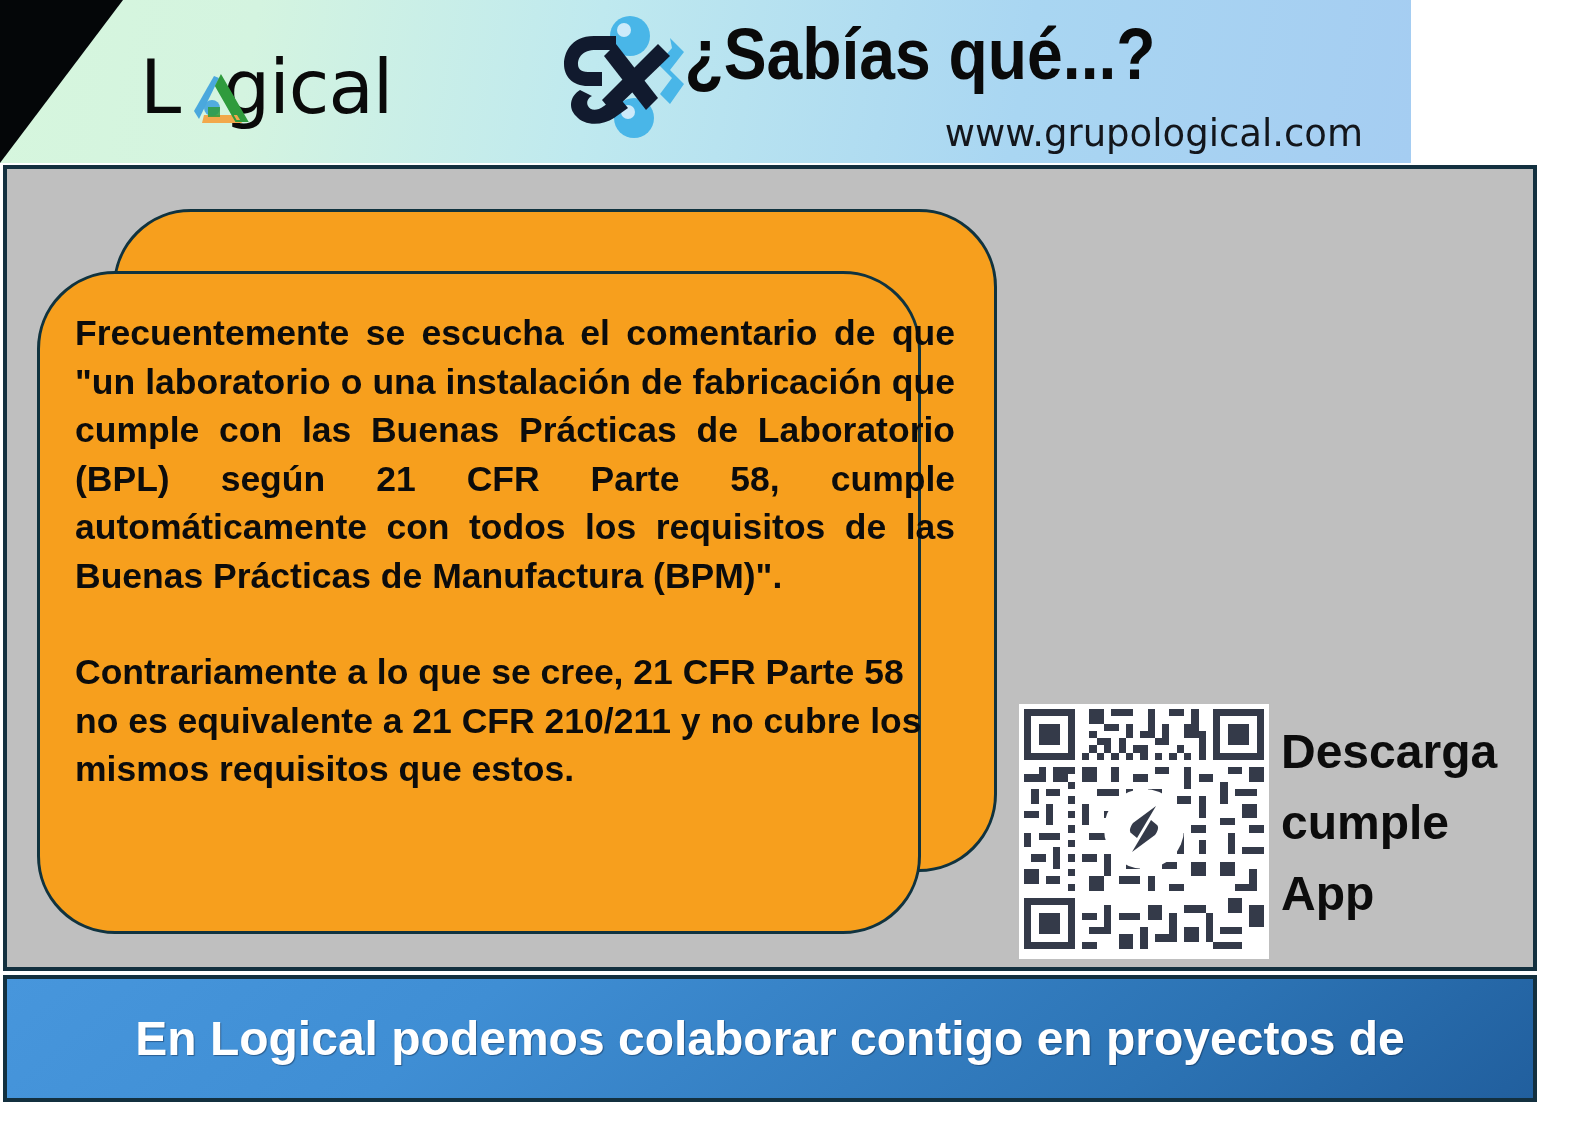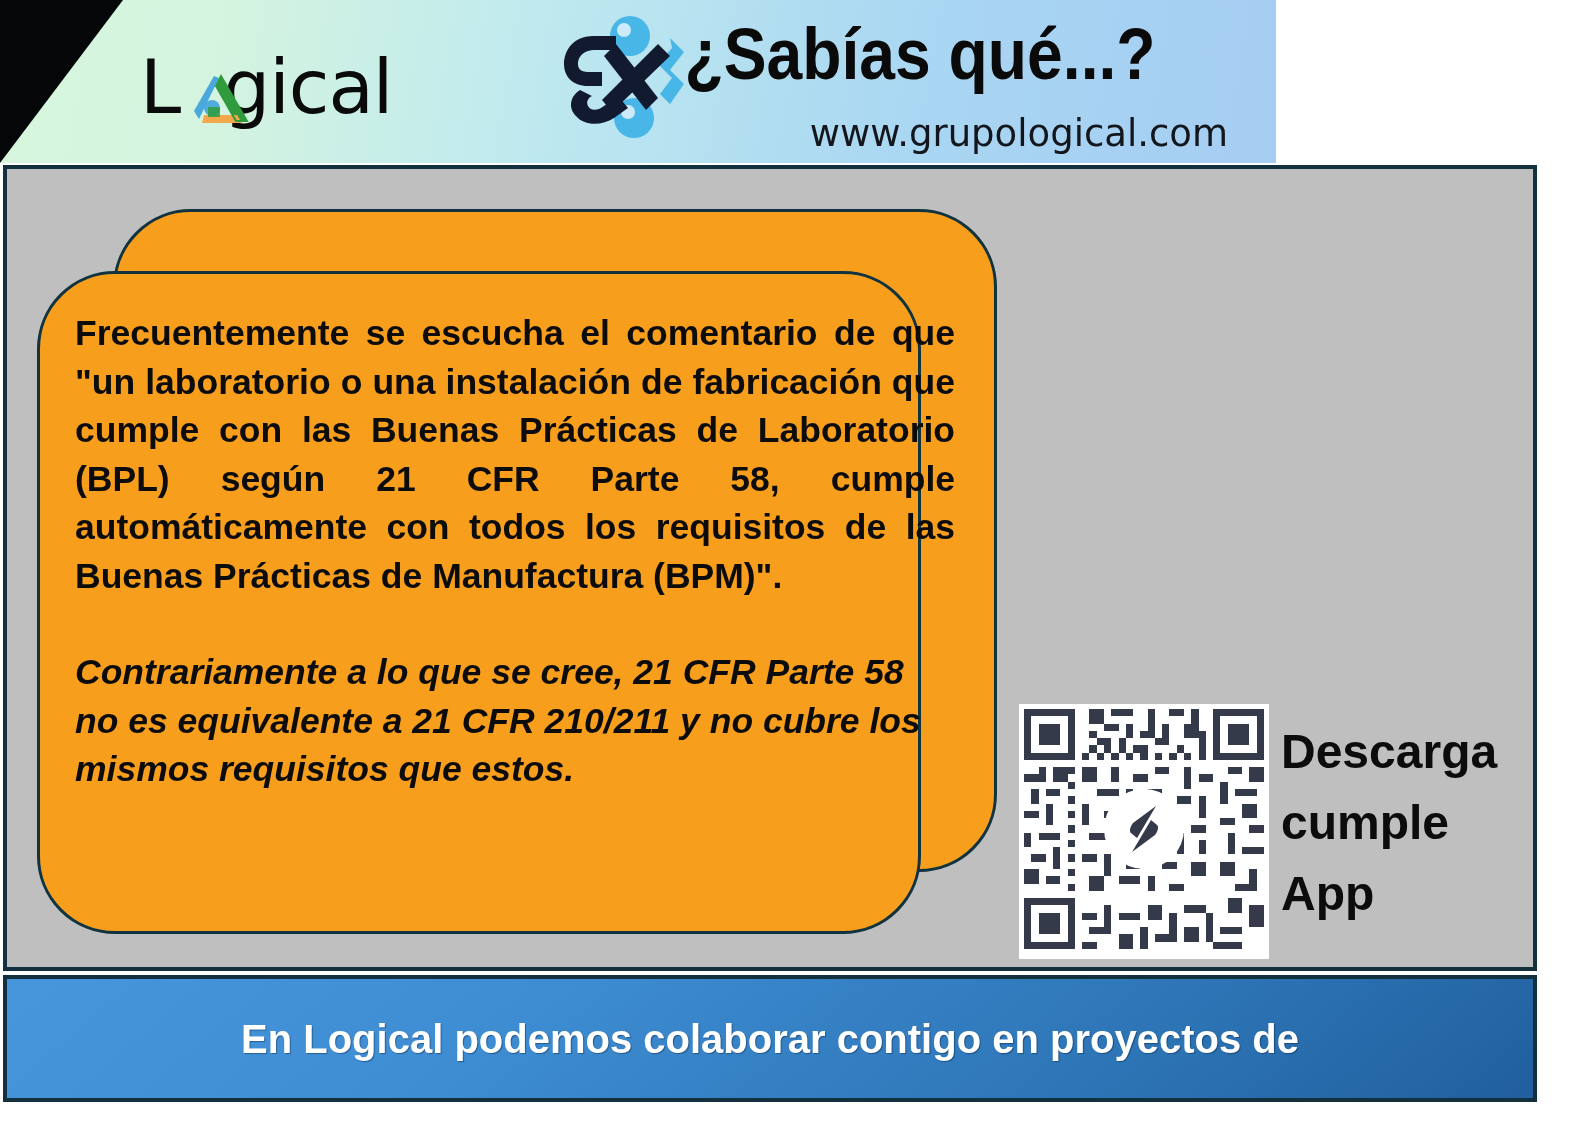--- a/index.html
+++ b/index.html
@@ -13,21 +13,21 @@
     position: relative;
     overflow: hidden;
     font-family: "Liberation Sans", sans-serif;
   }
 
   
   .header {
     position: absolute;
     left: 0;
     top: 0;
-    width: 1276px;
+    width: 1411px;
     height: 163px;
     background: linear-gradient(100deg, #d6f6dd 0%, #d4f4e0 18%, #bfe9ef 42%, #a9d6f2 72%, #a5cdf2 100%);
     overflow: hidden;
   }
   .header-triangle {
     position: absolute;
     left: 0;
     top: 0;
     width: 0;
     height: 0;
@@ -149,21 +149,21 @@
     top: 100px;
     width: 880px;
     font-size: 35.5px;
     line-height: 48.5px;
     font-weight: bold;
     color: #0c0c0c;
     text-align: justify;
     font-family: "Liberation Sans", sans-serif;
   }
   .callout-text p { margin: 0; }
-  .callout-text p + p { margin-top: 48px; font-style: italic; }
+  .callout-text p + p { margin-top: 48px; }
   .callout-text p:last-child { text-align: left; }
 
   
   .qr-block {
     position: absolute;
     left: 1012px;
     top: 535px;
     width: 500px;
     height: 260px;
   }
@@ -213,21 +213,21 @@
     background: linear-gradient(140deg, #4796dc 0%, #3f8ed4 30%, #2c73b4 75%, #215f9e 100%);
     border: 4px solid #13303f;
     box-sizing: border-box;
     display: flex;
     flex-direction: column;
     align-items: center;
     justify-content: center;
   }
   .footer-line {
     color: #ffffff;
-    font-size: 40px;
+    font-size: 48px;
     line-height: 54px;
     font-weight: bold;
     text-align: left;
     font-family: "Liberation Sans", sans-serif;
     text-shadow: 1px 1px 1px rgba(10,30,60,0.45);
     white-space: nowrap;
   }
 </style>
 </head>
 <body>

